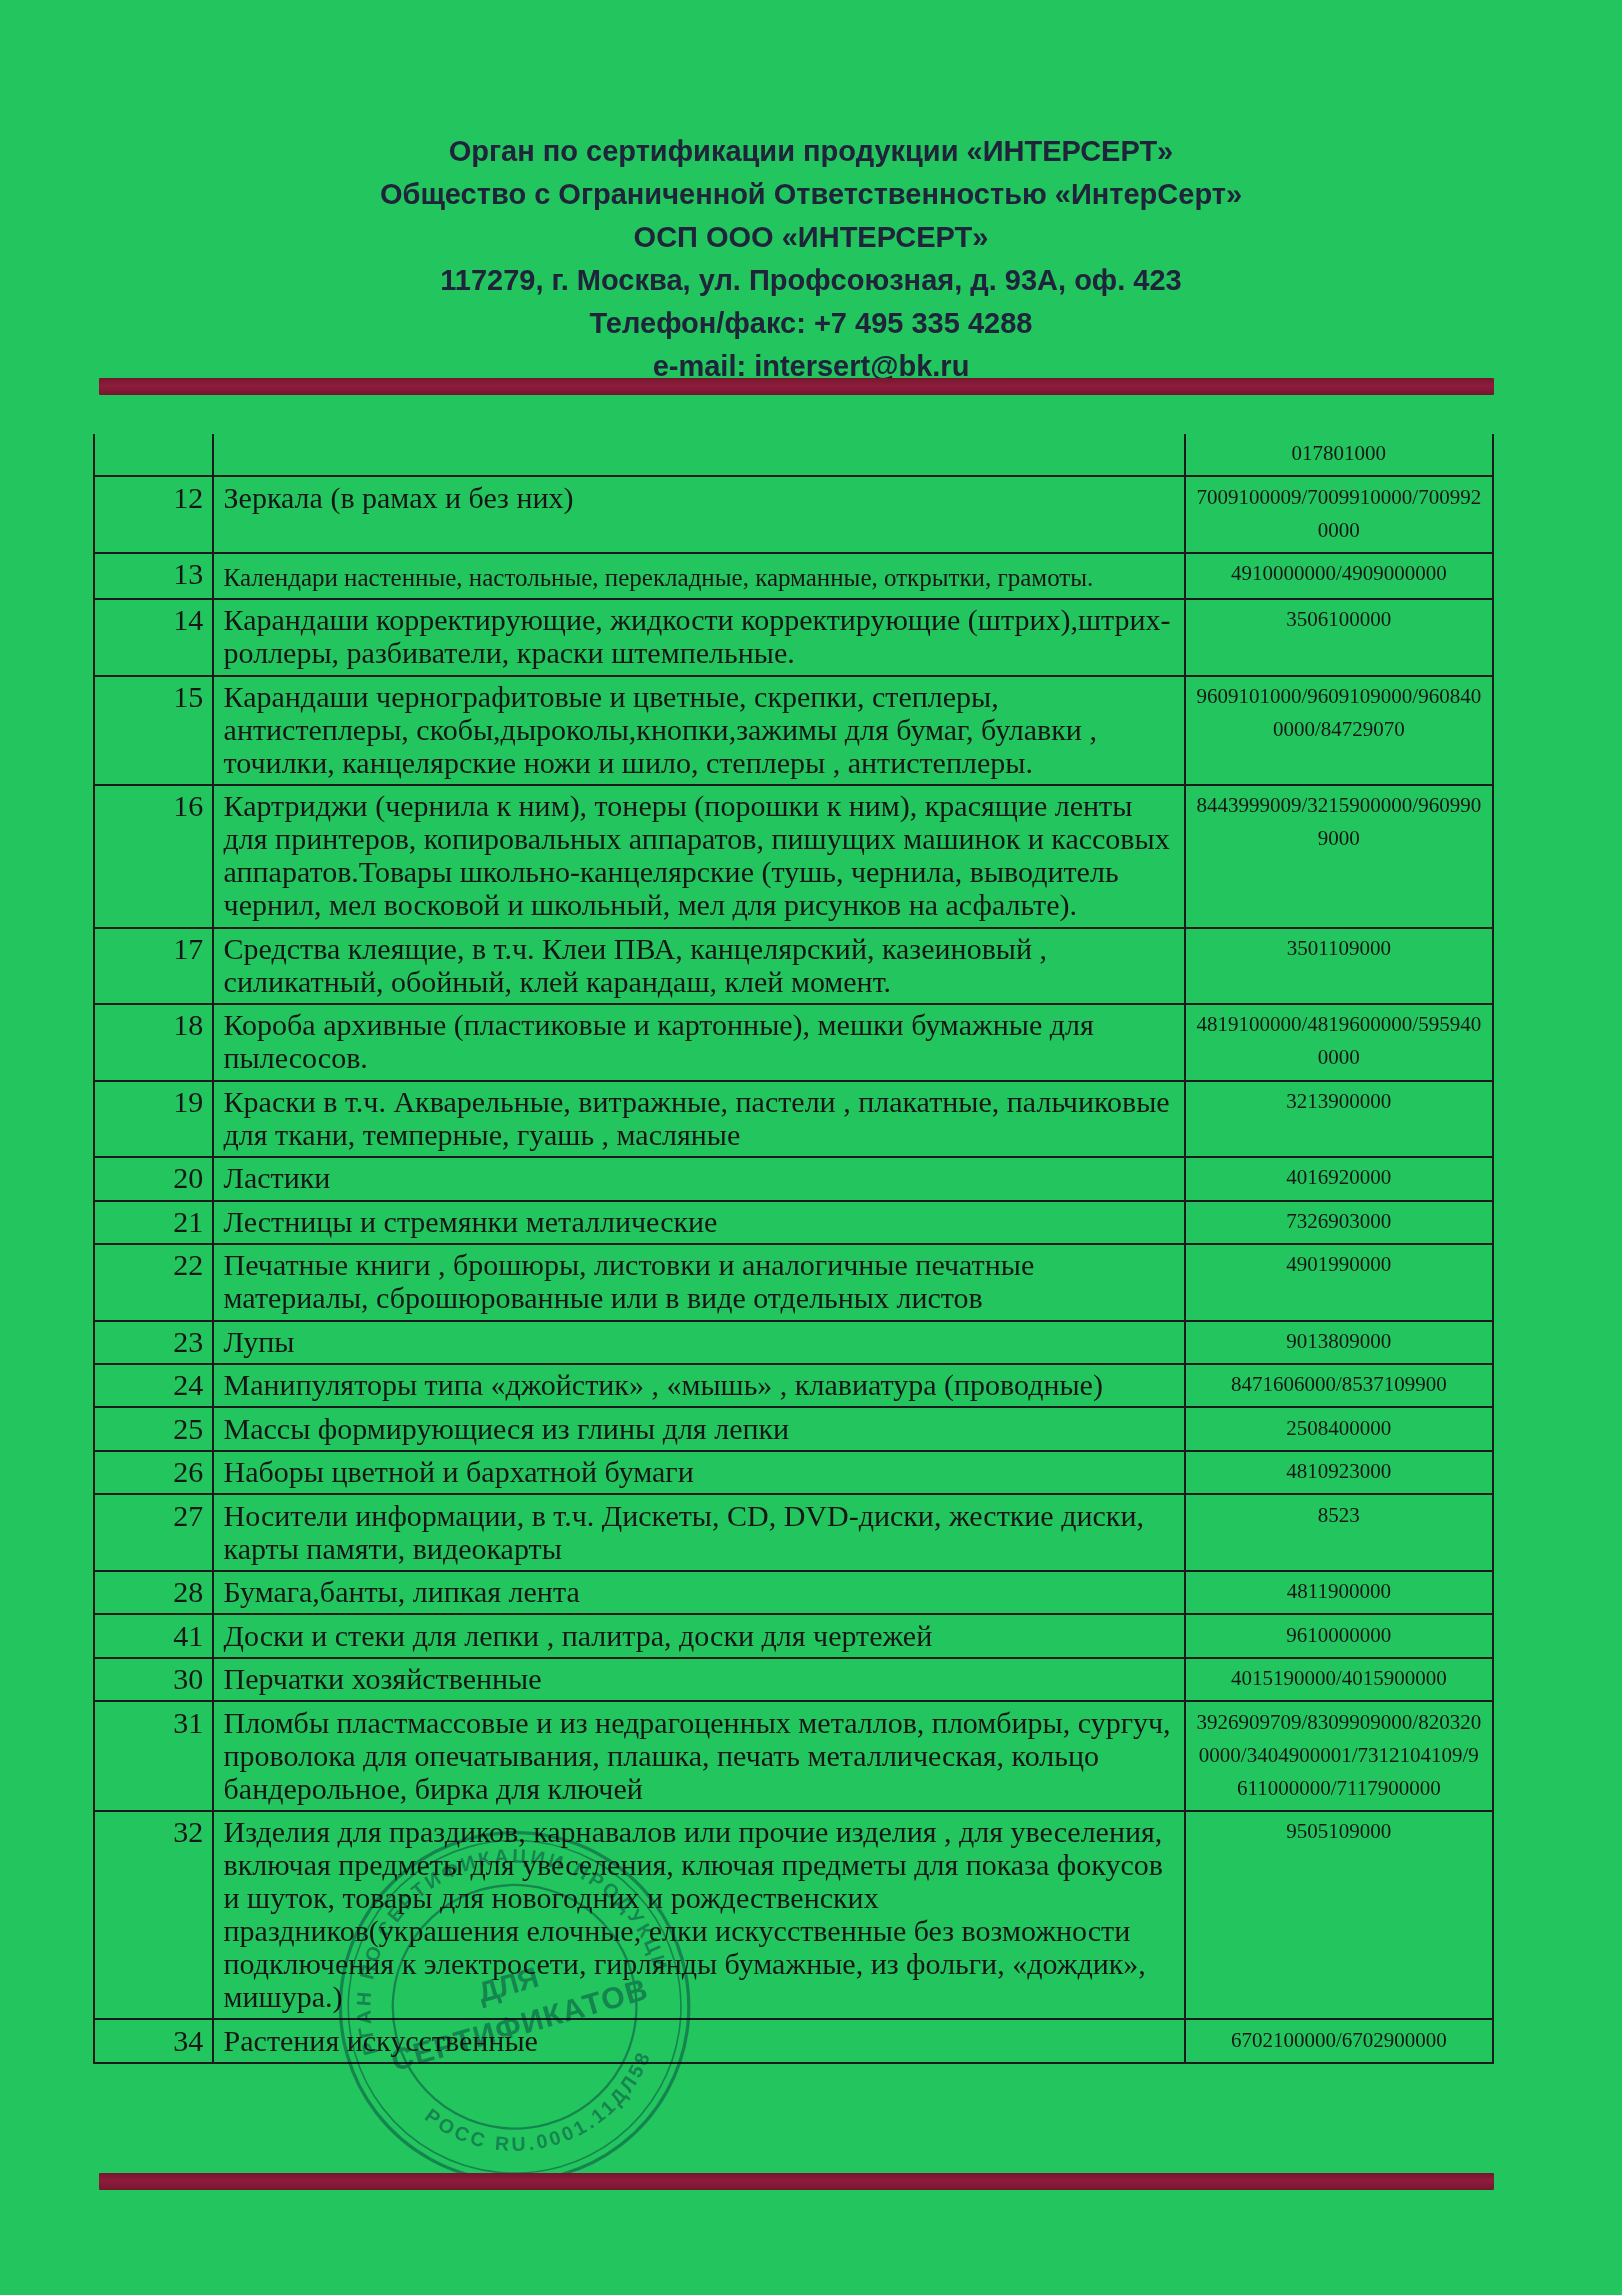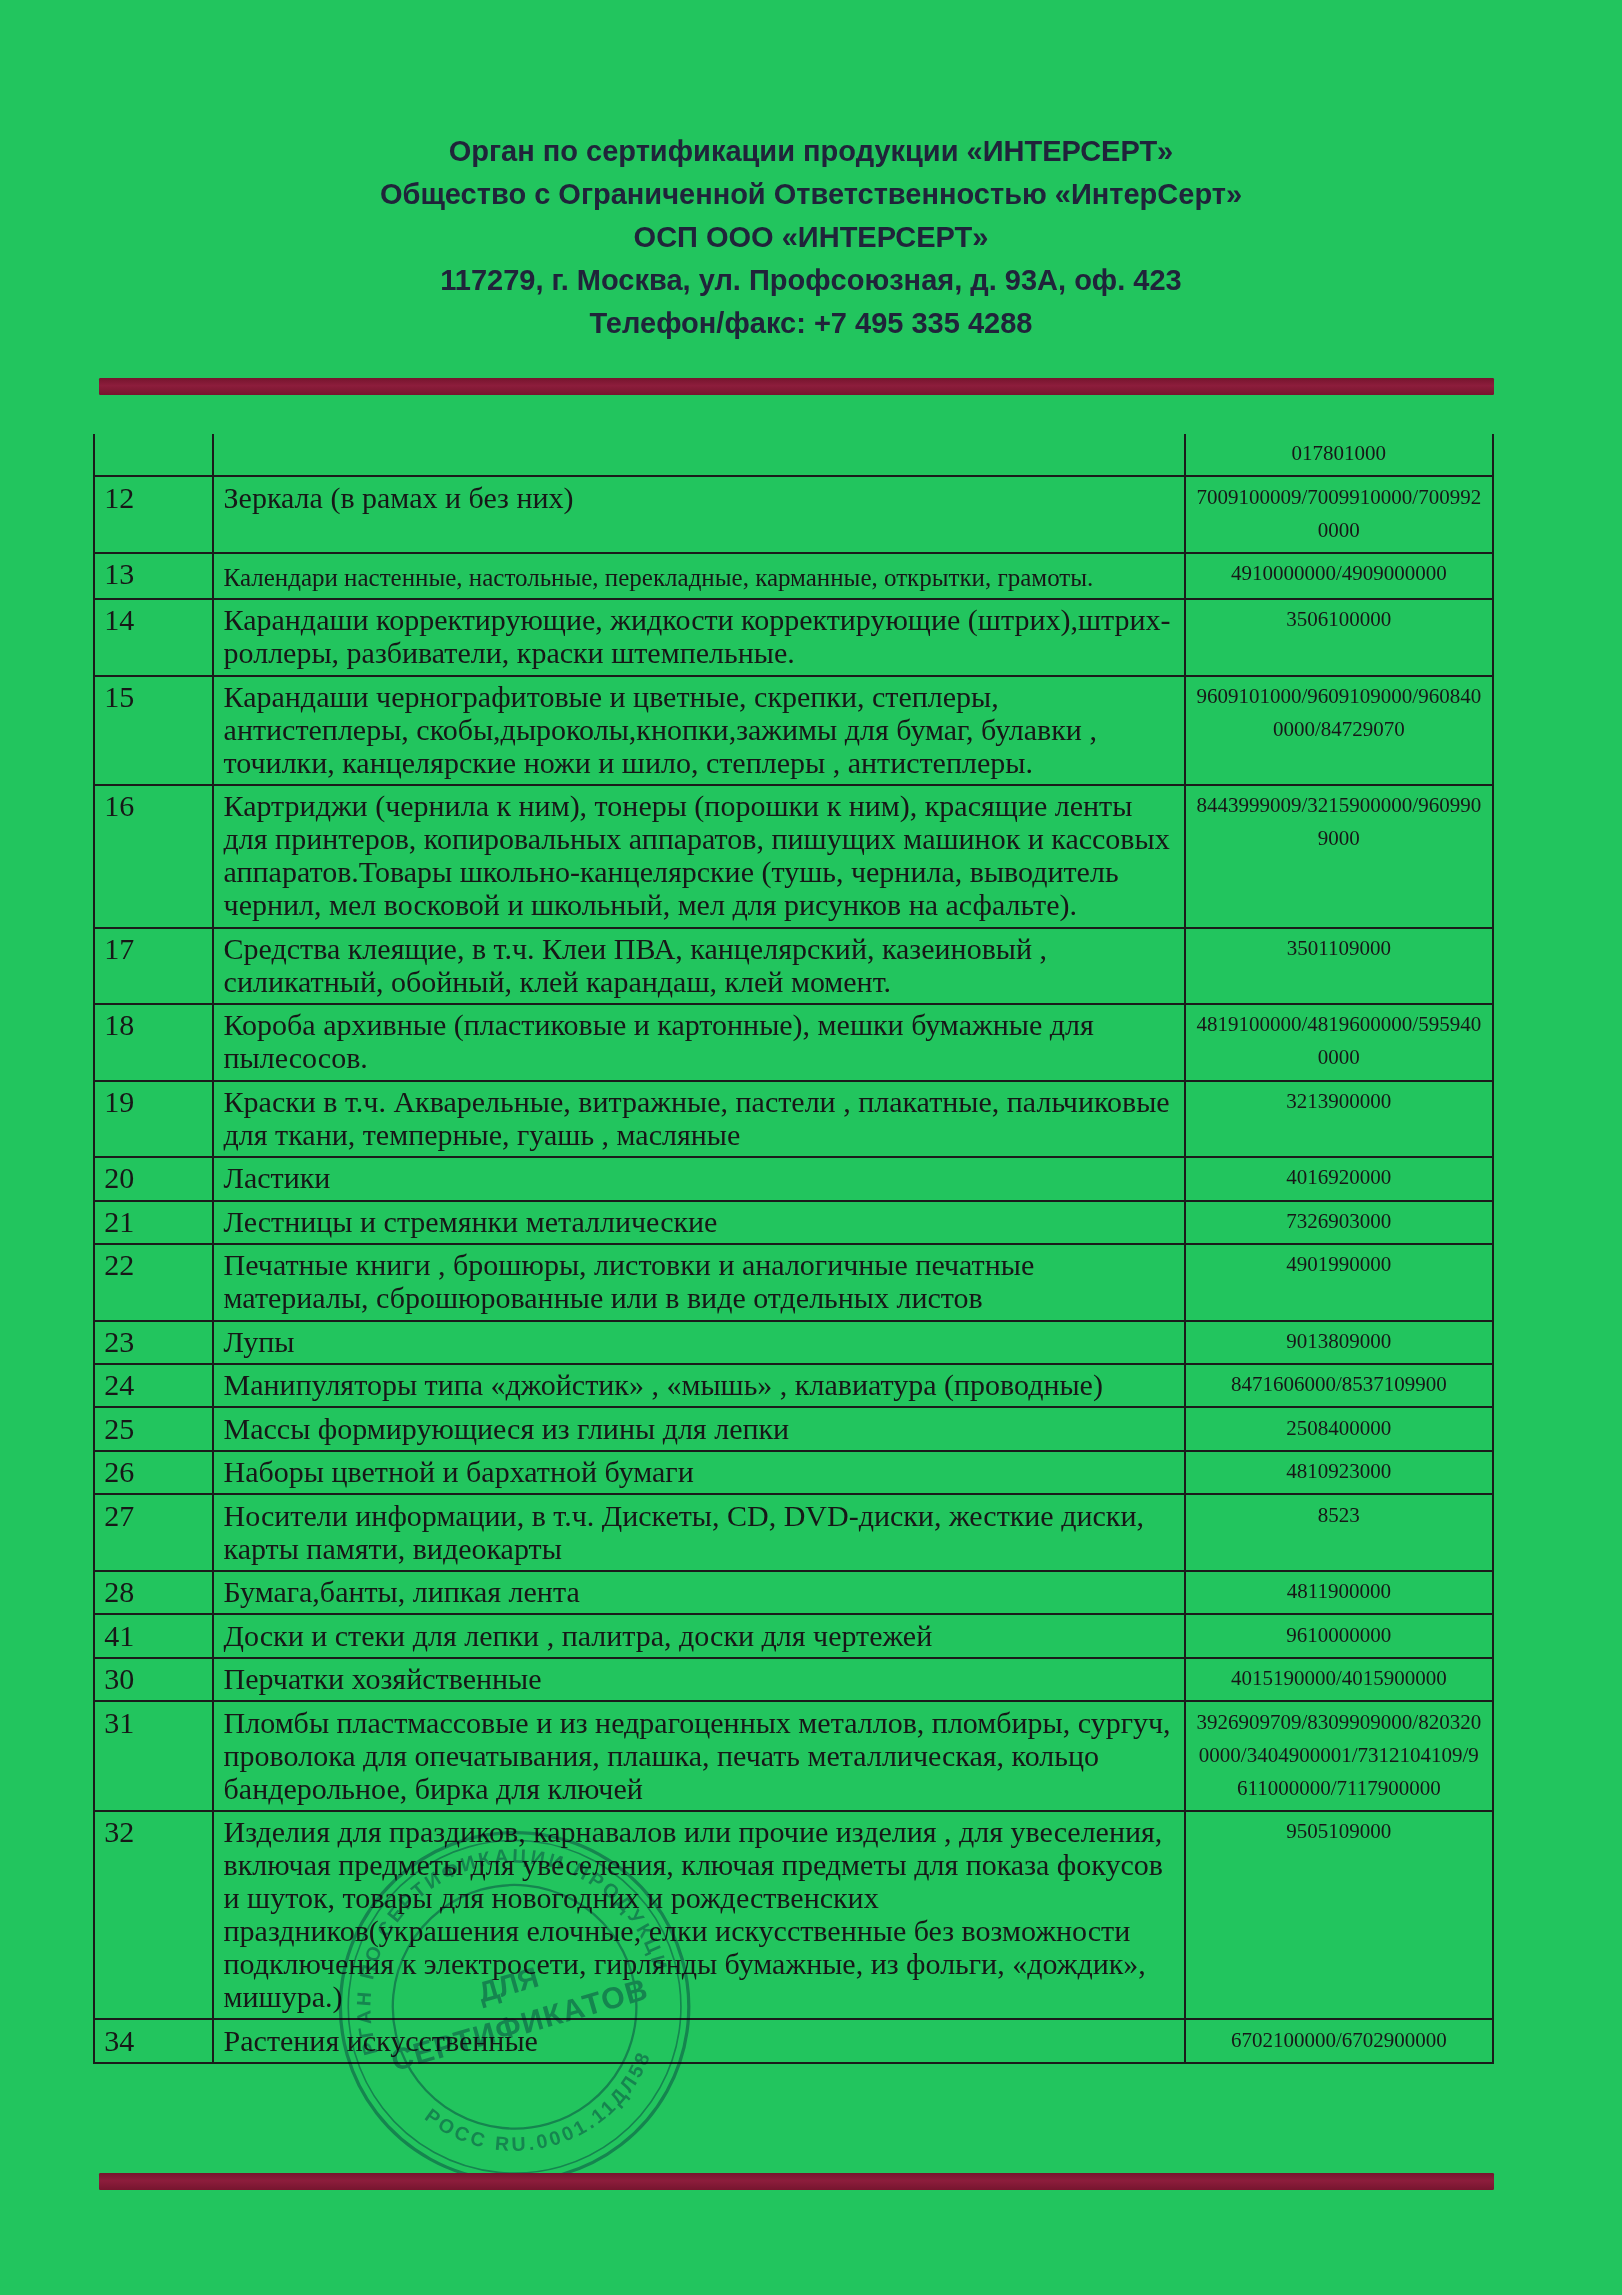--- a/index.html
+++ b/index.html
@@ -36,21 +36,21 @@
     border-collapse:collapse;
     table-layout:fixed;
     font-size:30px; line-height:33px;
   }
   table.codes td {
     border:2px solid #1b1b1b;
     vertical-align:top;
     padding:3.3px 9.2px 5.2px;
   }
   table.codes tr:first-child td { border-top:none; }
-  td.num  { width:99px; padding-left:19.6px; }
+  td.num  { width:99px; padding-left:19.6px;text-align:right; }
   td.desc { padding-left:14.4px; padding-right:13px; }
   td.desc.small { font-size:25px; line-height:31px; padding-top:8px; }
   td.code {
     width:288px;
     text-align:center;
     font-size:21px;
     word-break:break-all;
   }
   
   .stamp {
@@ -74,20 +74,21 @@
 <body>
 
 <div class="page">
 
   <div class="letterhead">
     <div>Орган по сертификации продукции «ИНТЕРСЕРТ»</div>
     <div>Общество с Ограниченной Ответственностью  «ИнтерСерт»</div>
     <div>ОСП ООО «ИНТЕРСЕРТ»</div>
     <div>117279, г. Москва, ул. Профсоюзная, д. 93А, оф. 423</div>
     <div>Телефон/факс: +7 495 335 4288</div>
+    <div>e-mail: intersert@bk.ru</div>
   </div>
 
   <div class="bar bar-top"></div>
 
   <table class="codes">
     <tbody>
         <tr>
           <td class="num"></td>
           <td class="desc"></td>
           <td class="code">017801000</td>

